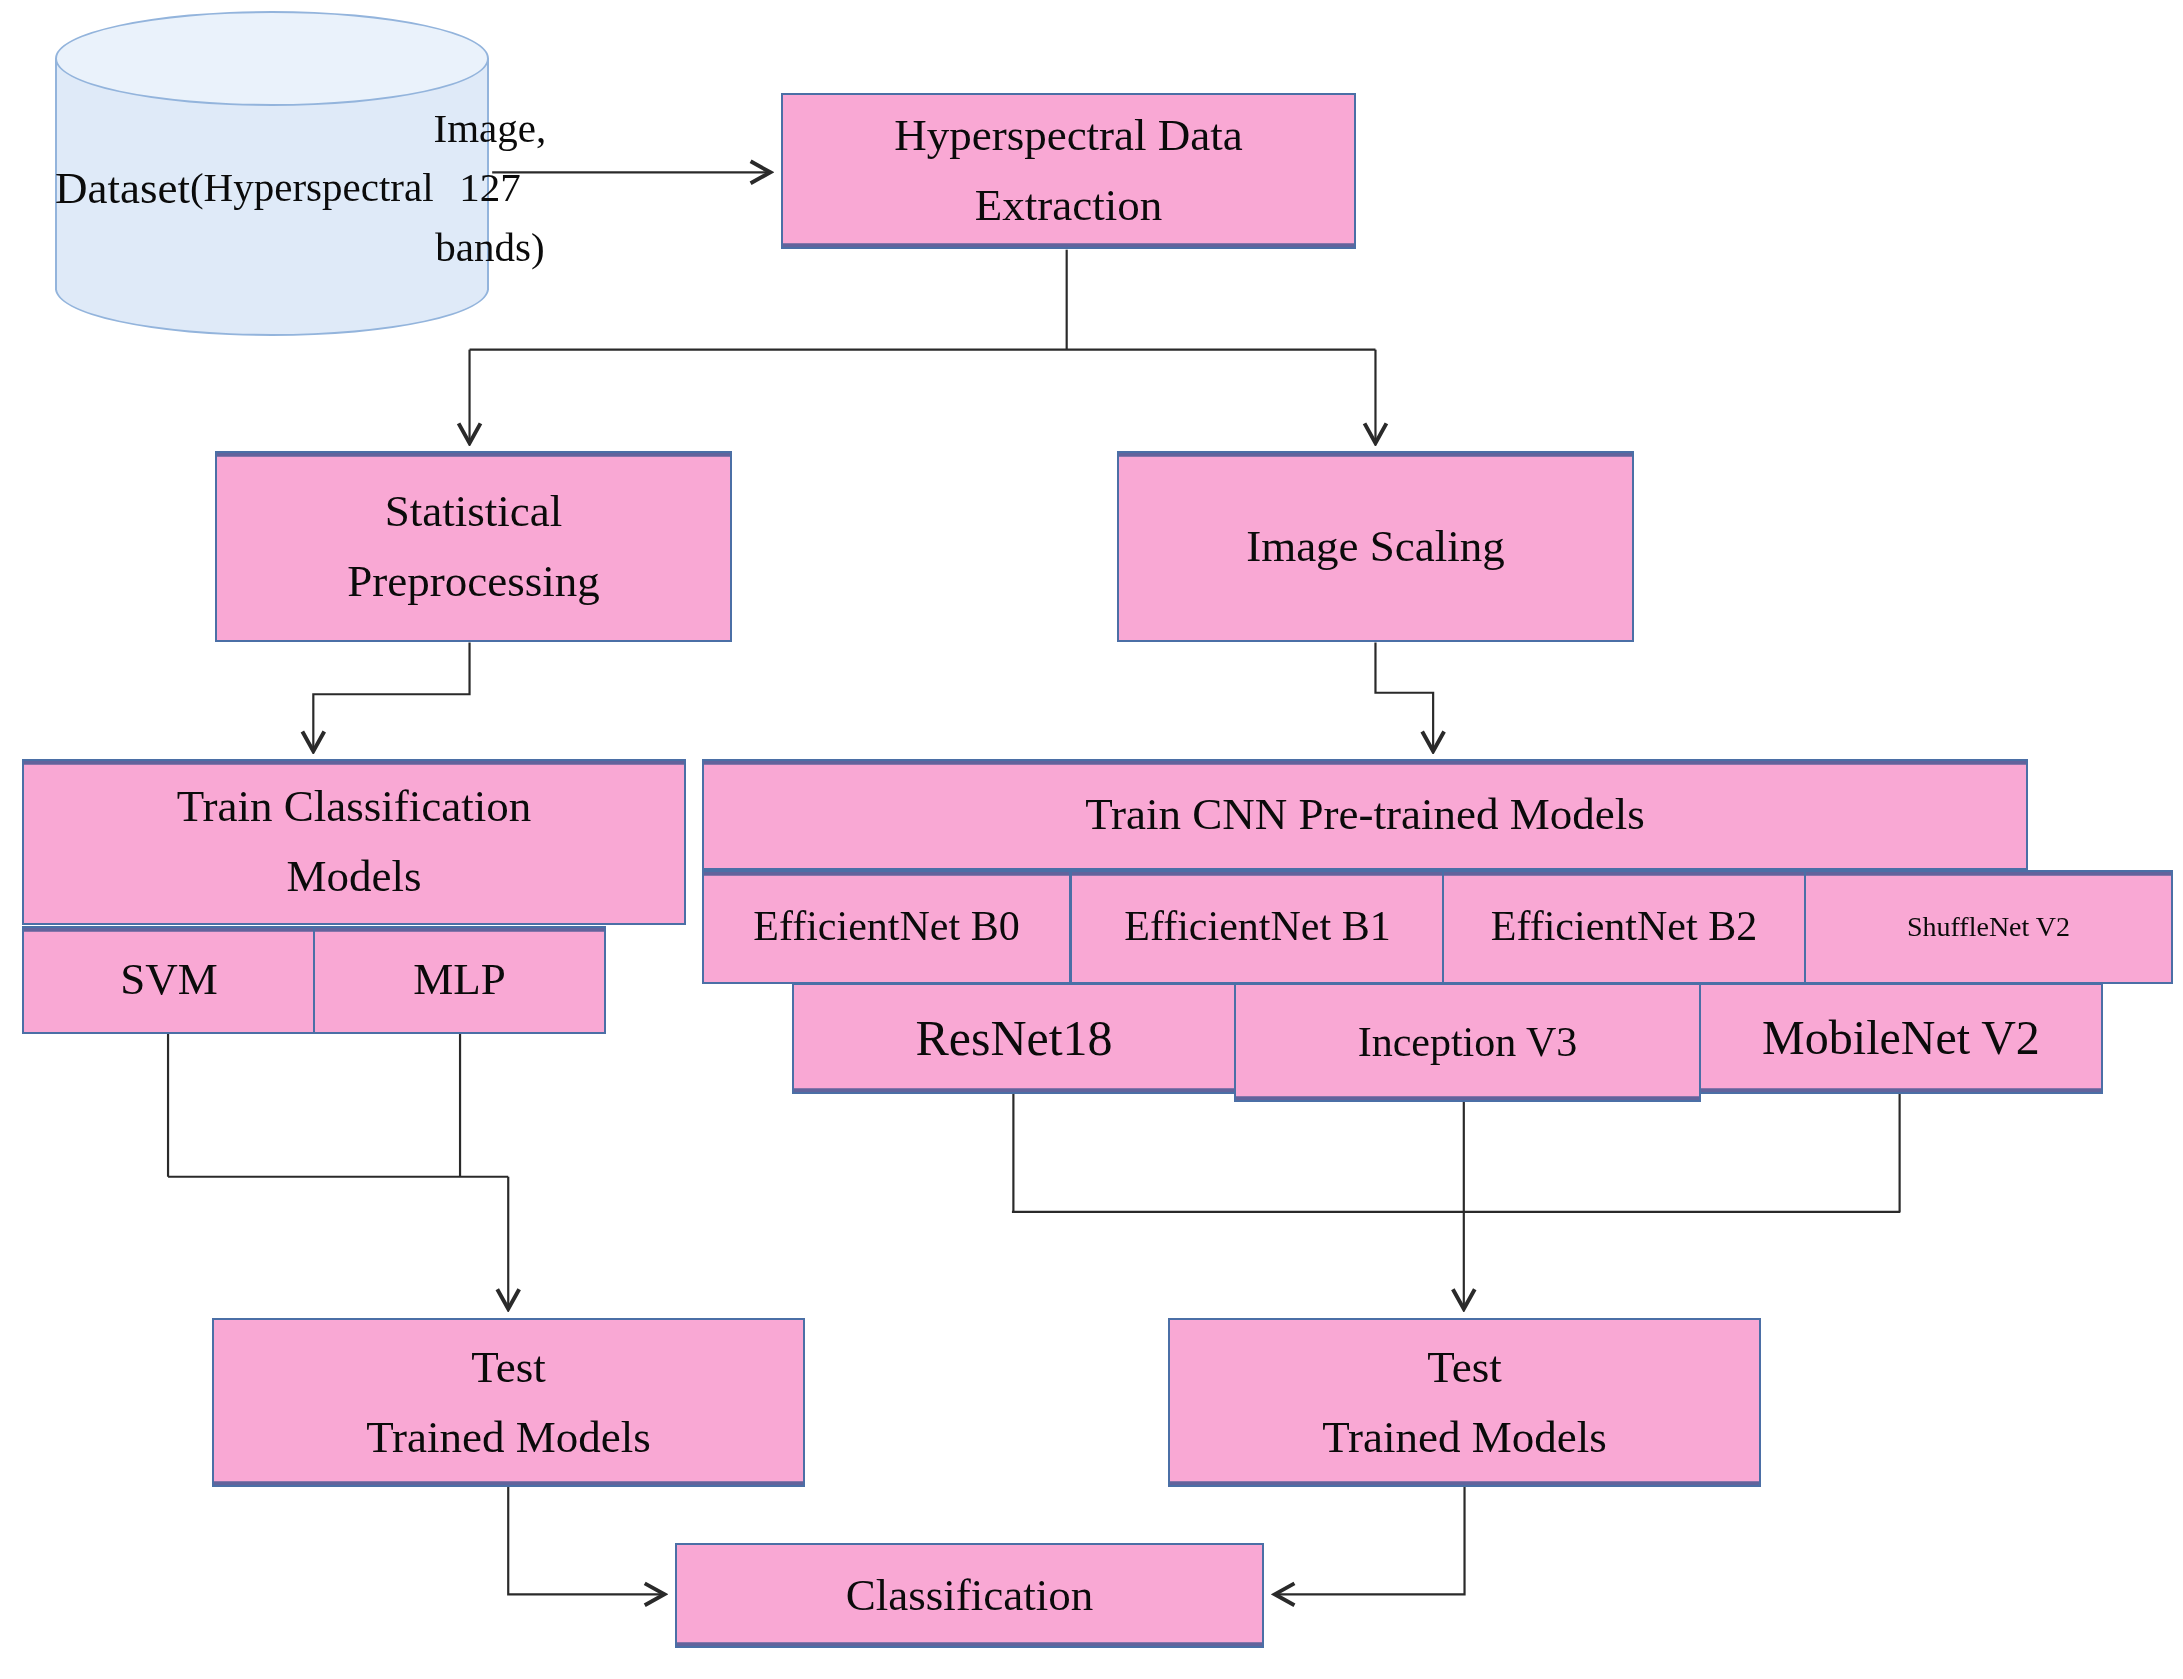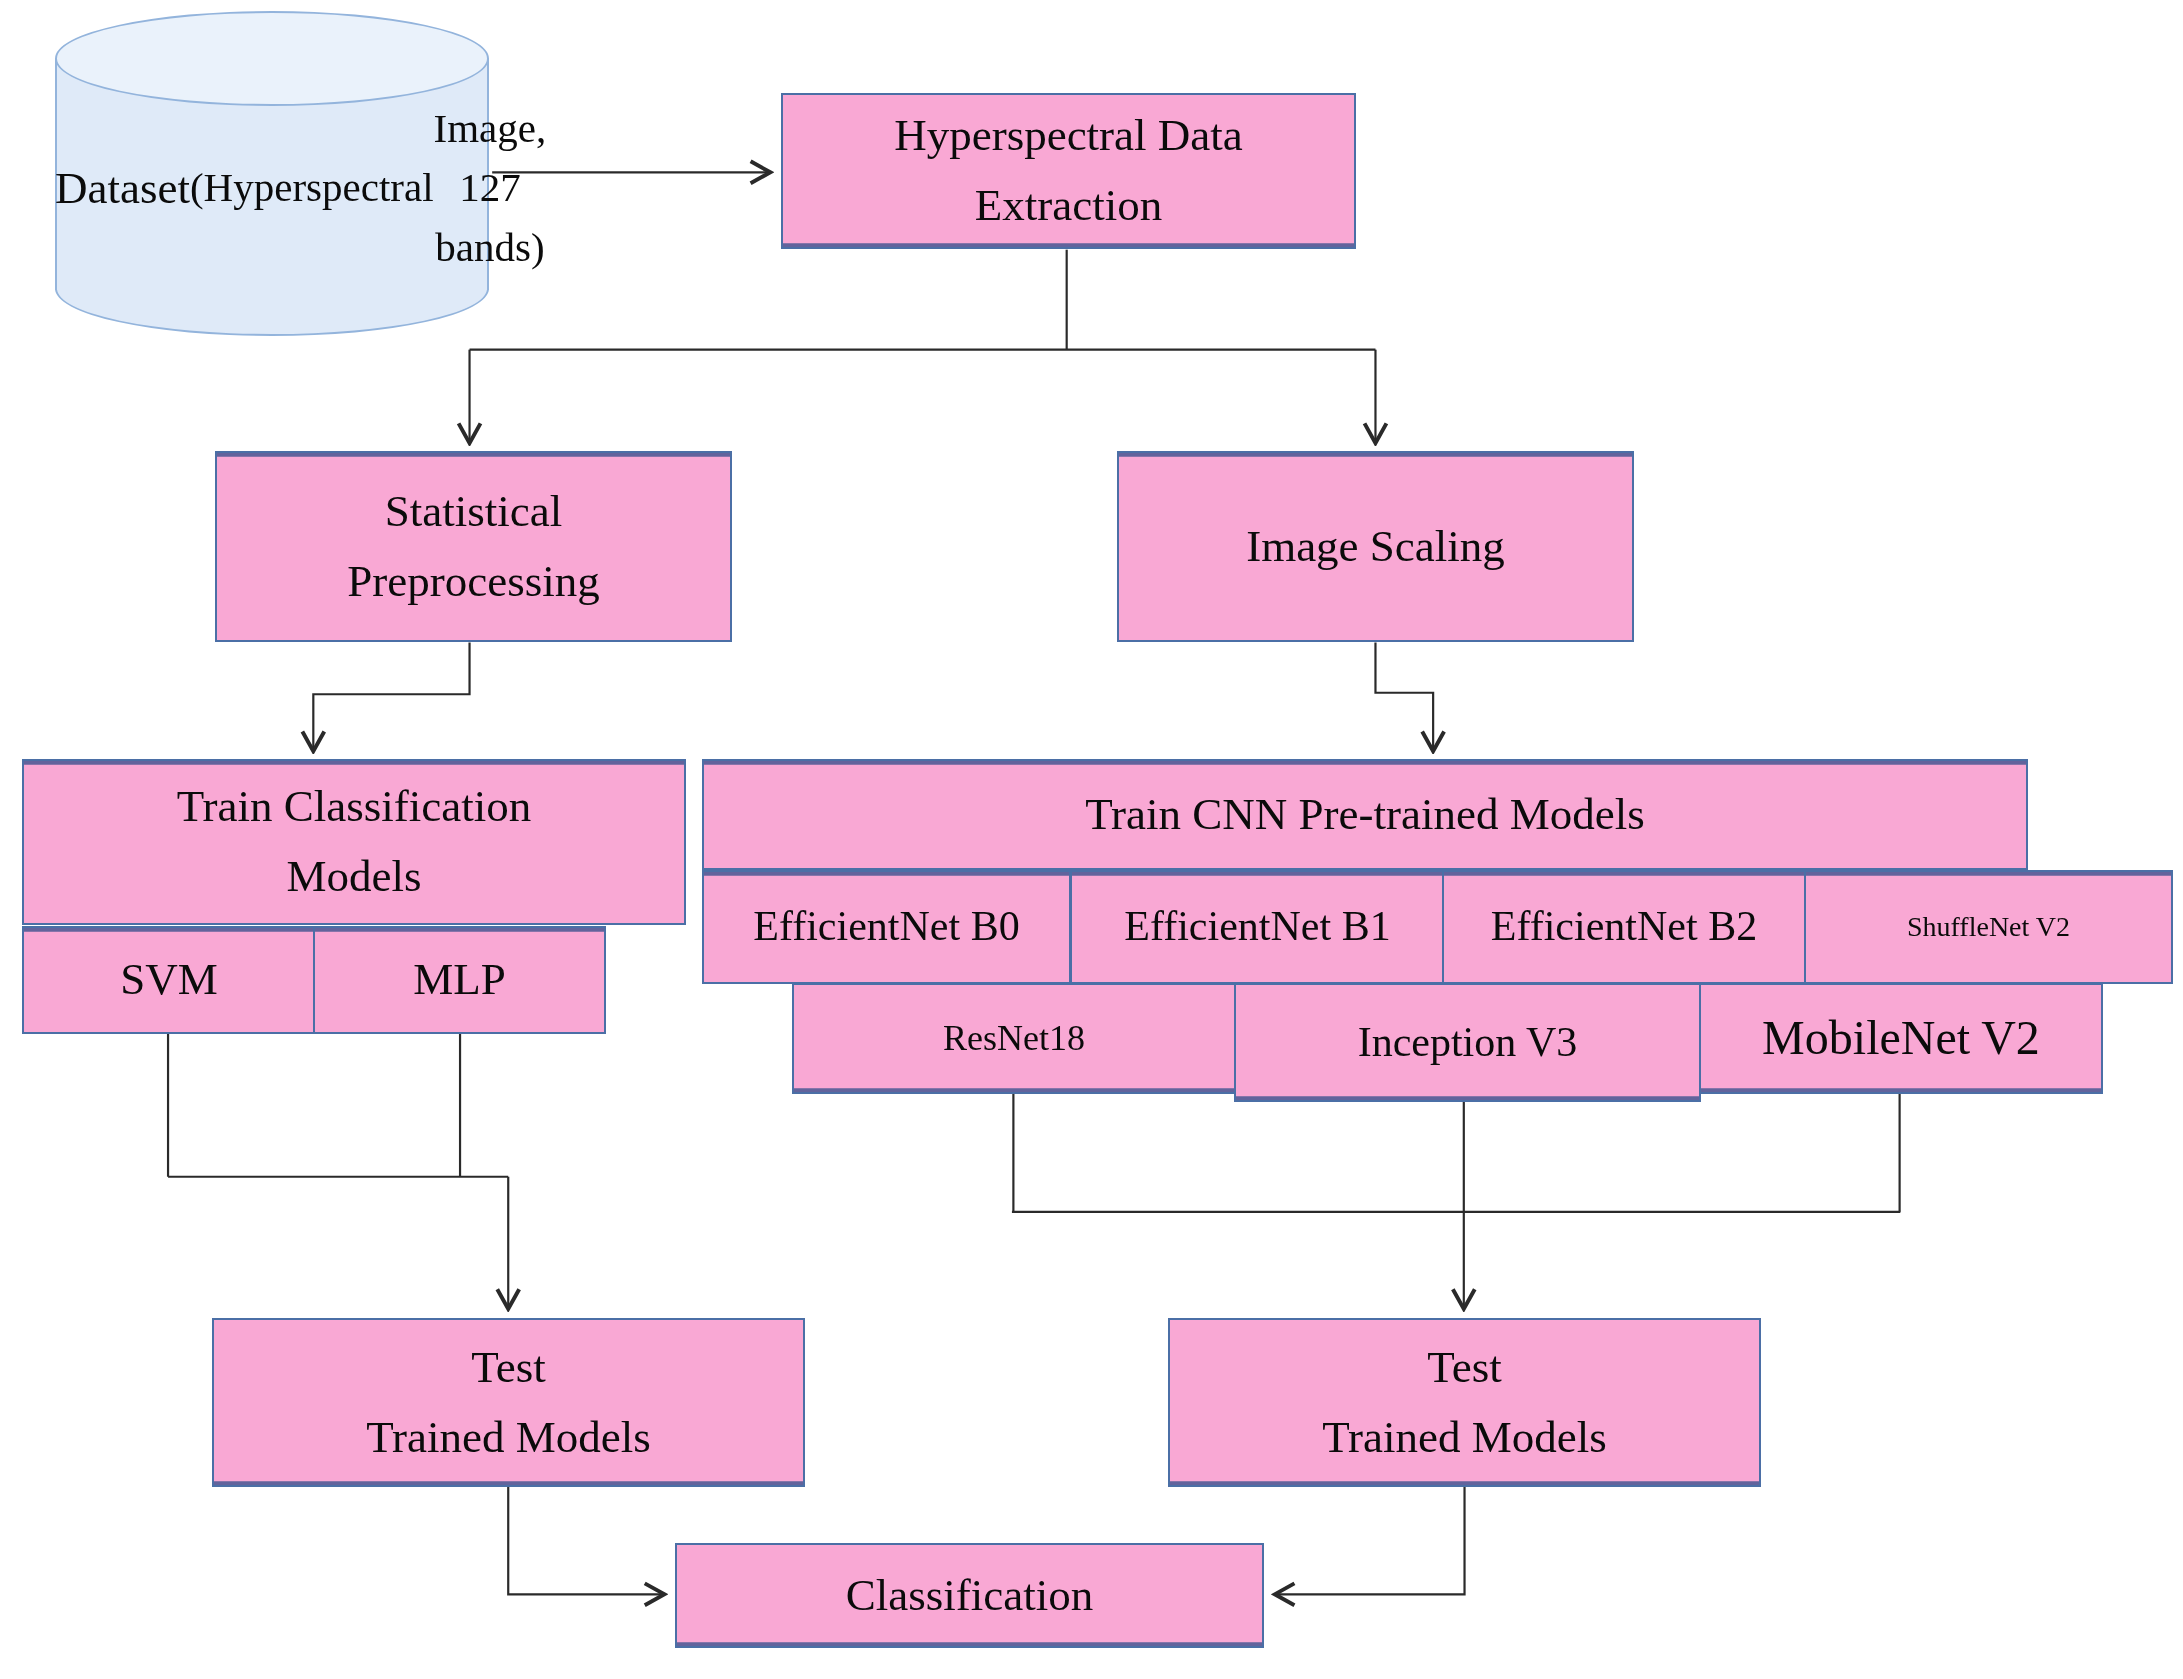--- a/index.html
+++ b/index.html
@@ -131,21 +131,21 @@
   </div>
   <div class="node accent-top" style="left:1070px; top:870px; width:375px; height:114px; font-size:42px;">
     <div>EfficientNet B1</div>
   </div>
   <div class="node accent-top" style="left:1442px; top:870px; width:364px; height:114px; font-size:42px;">
     <div>EfficientNet B2</div>
   </div>
   <div class="node accent-top" style="left:1804px; top:870px; width:369px; height:114px; font-size:28px;">
     <div>ShuffleNet V2</div>
   </div>
-  <div class="node accent-bottom" style="left:792px; top:983px; width:444px; height:111px; font-size:36px;">
+  <div class="node accent-bottom" style="left:792px; top:983px; width:444px; height:111px; font-size:50px;">
     <div>ResNet18</div>
   </div>
   <div class="node accent-bottom" style="left:1234px; top:983px; width:467px; height:119px; font-size:42px;">
     <div>Inception V3</div>
   </div>
   <div class="node accent-bottom" style="left:1699px; top:983px; width:404px; height:111px; font-size:48px;">
     <div>MobileNet V2</div>
   </div>
 
   <div class="node accent-bottom" style="left:212px; top:1318px; width:593px; height:169px;">

